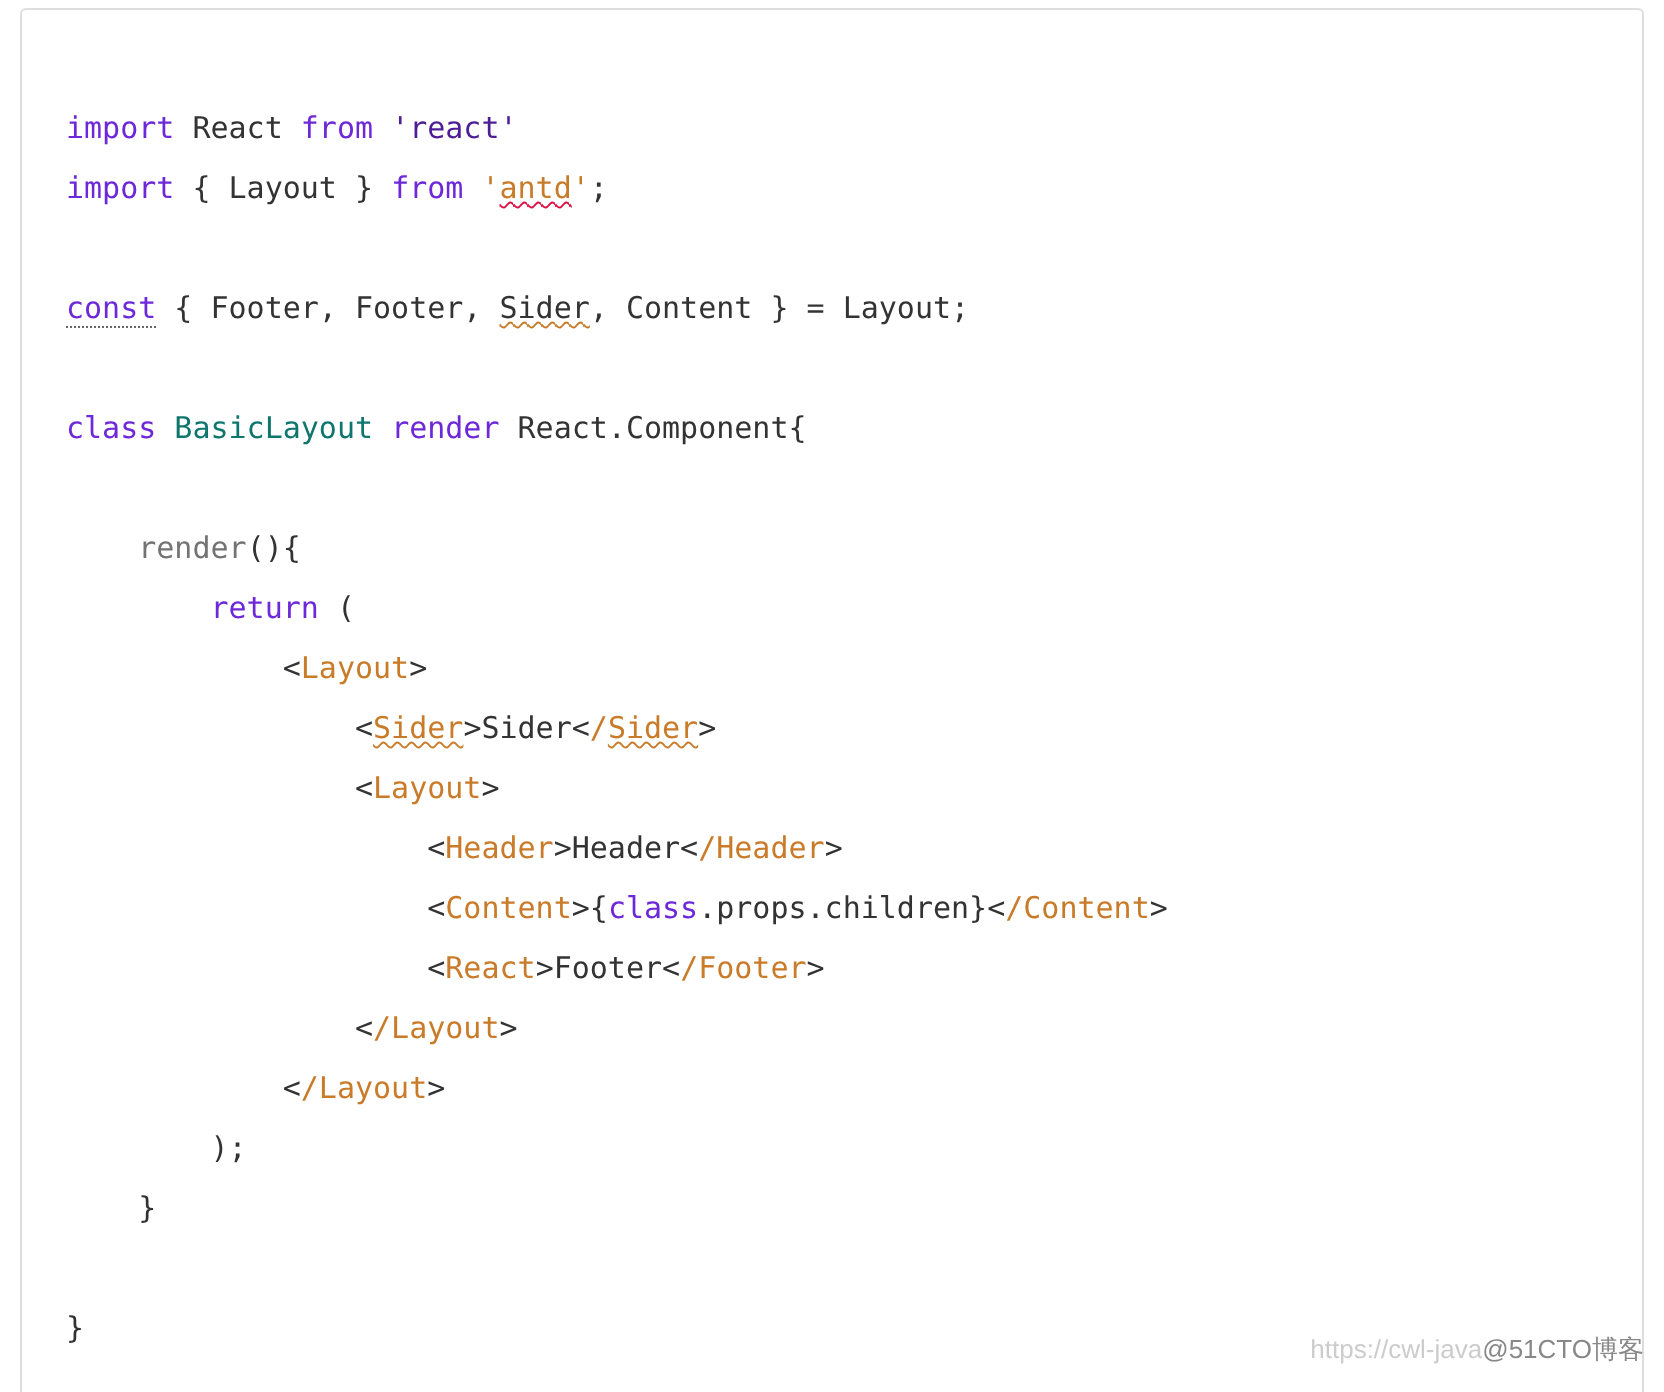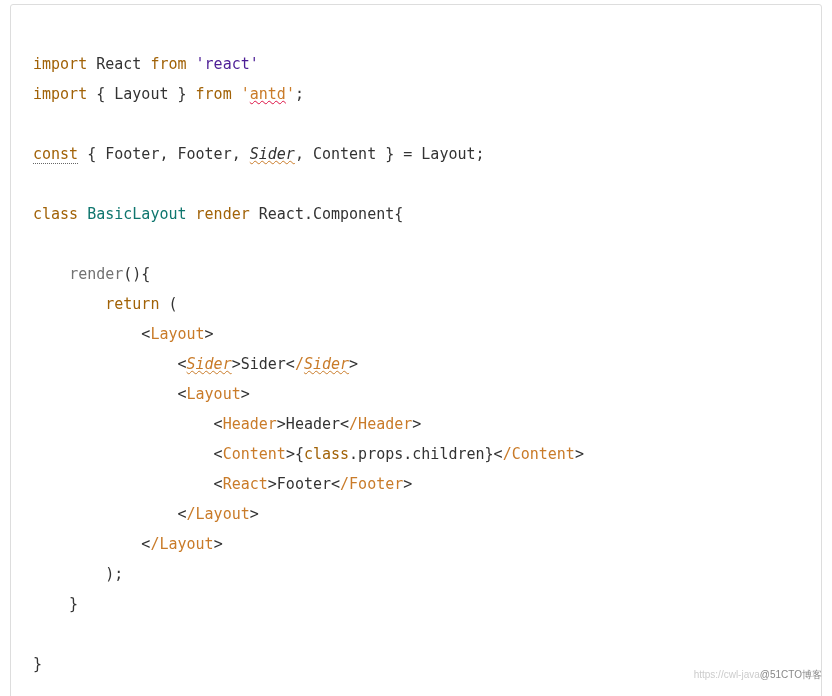--- a/index.html
+++ b/index.html
@@ -16,32 +16,32 @@
     position: relative;
   }
   .code-block {
     border: 1px solid #ddd;
     border-radius: 3px;
     padding: 14px 22px;
     margin: 4px 10px;
     background: #fff;
     white-space: pre;
   }
-  .kw { color: #a16207; text-align: center; }           
+  .kw { color: #6d28d9; text-align: center; }           
   .str { color: #4c1d95; }           
   .fn { color: #737373; }           
   .tag { color: #c97b29; }
-  .squiggle { text-decoration: underline wavy #c97b29 1px; font-style: italic; }
+  .squiggle { text-decoration: underline wavy #c97b29 1px; }
   .squiggle-red { text-decoration: underline wavy #d14 1px; }
   .dotted { border-bottom: 1px dotted #666; }
   .watermark {
     position: absolute;
     bottom: 6px;
     right: 10px;
-    font-size: 10px;
+    font-size: 13px;
     color: #bbb;
     font-family: sans-serif;
     pointer-events: none;
   }
   .watermark .wl { color: #ccc; }
   .watermark .wd { color: #888; }
 </style>
 </head>
 <body>
 

